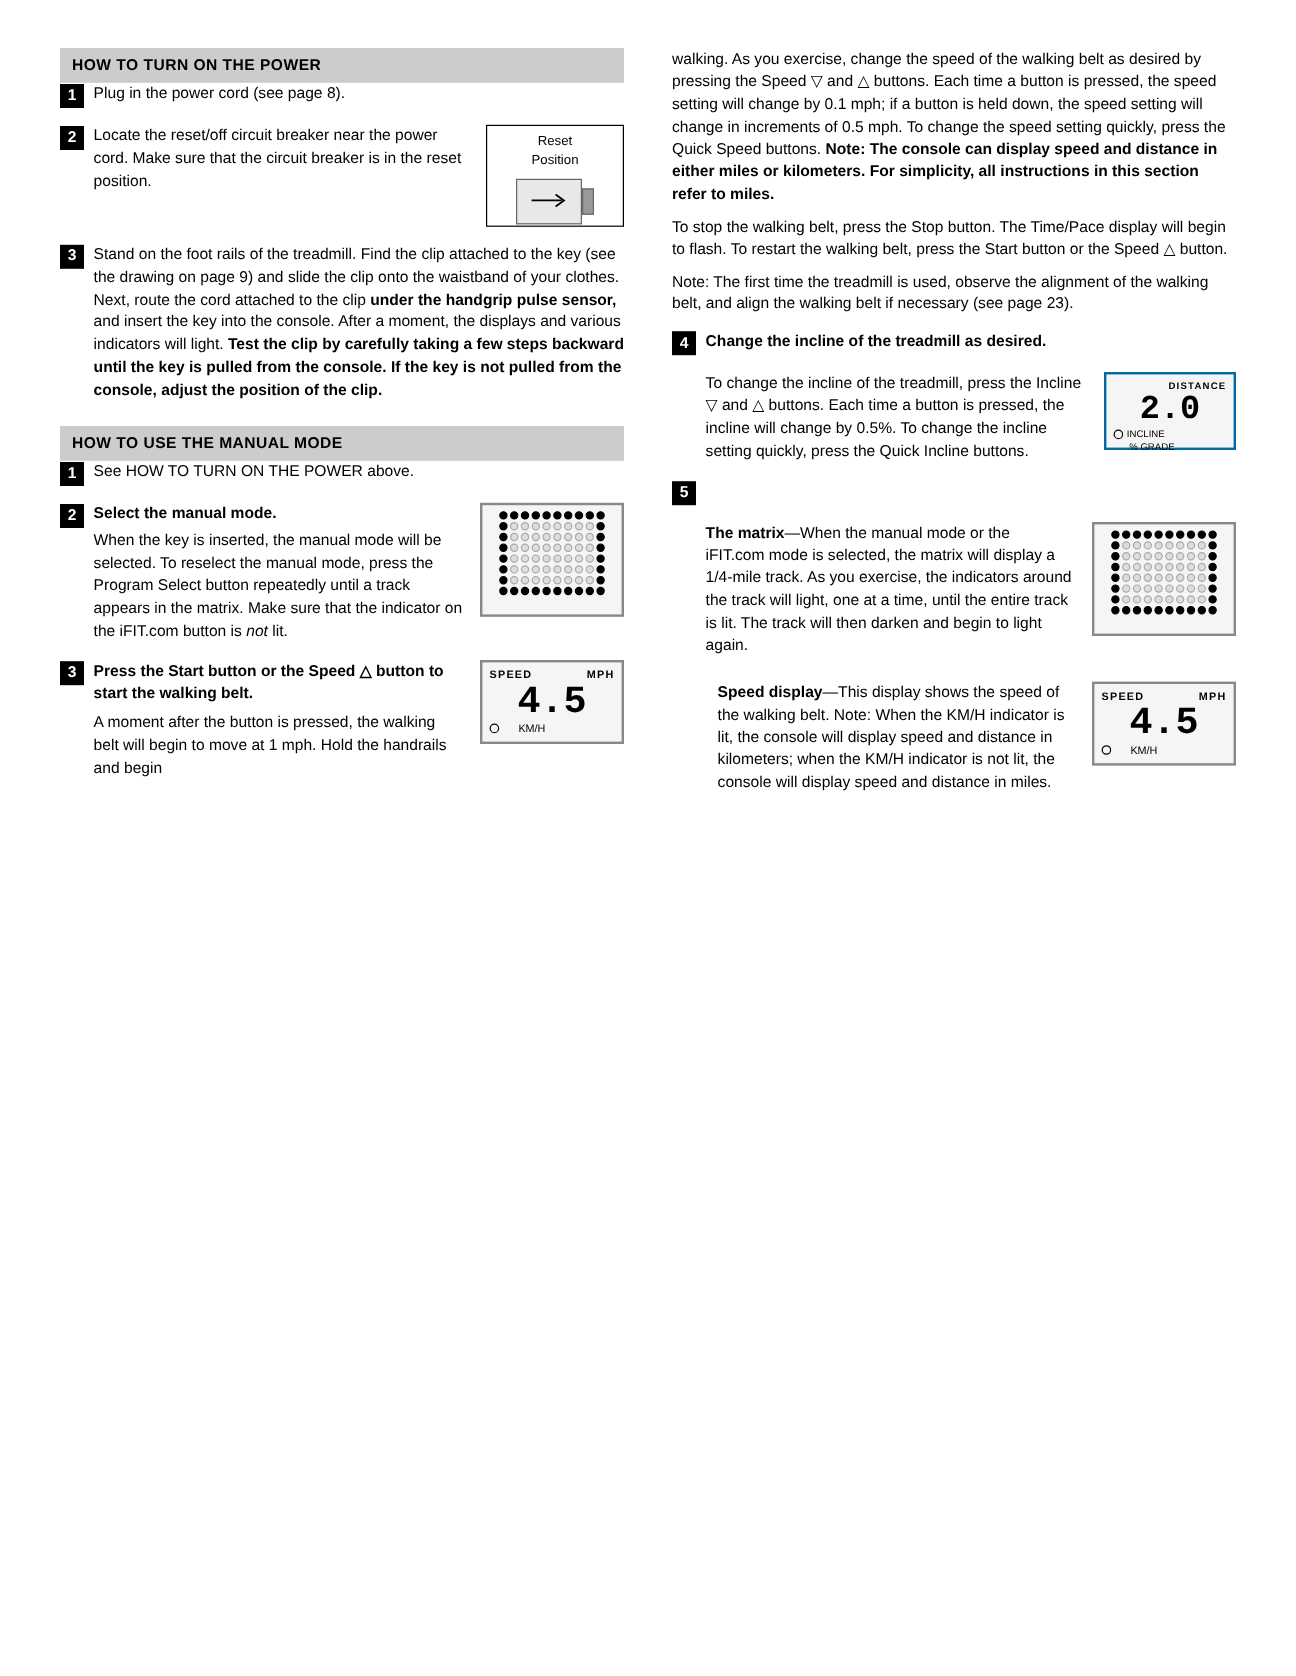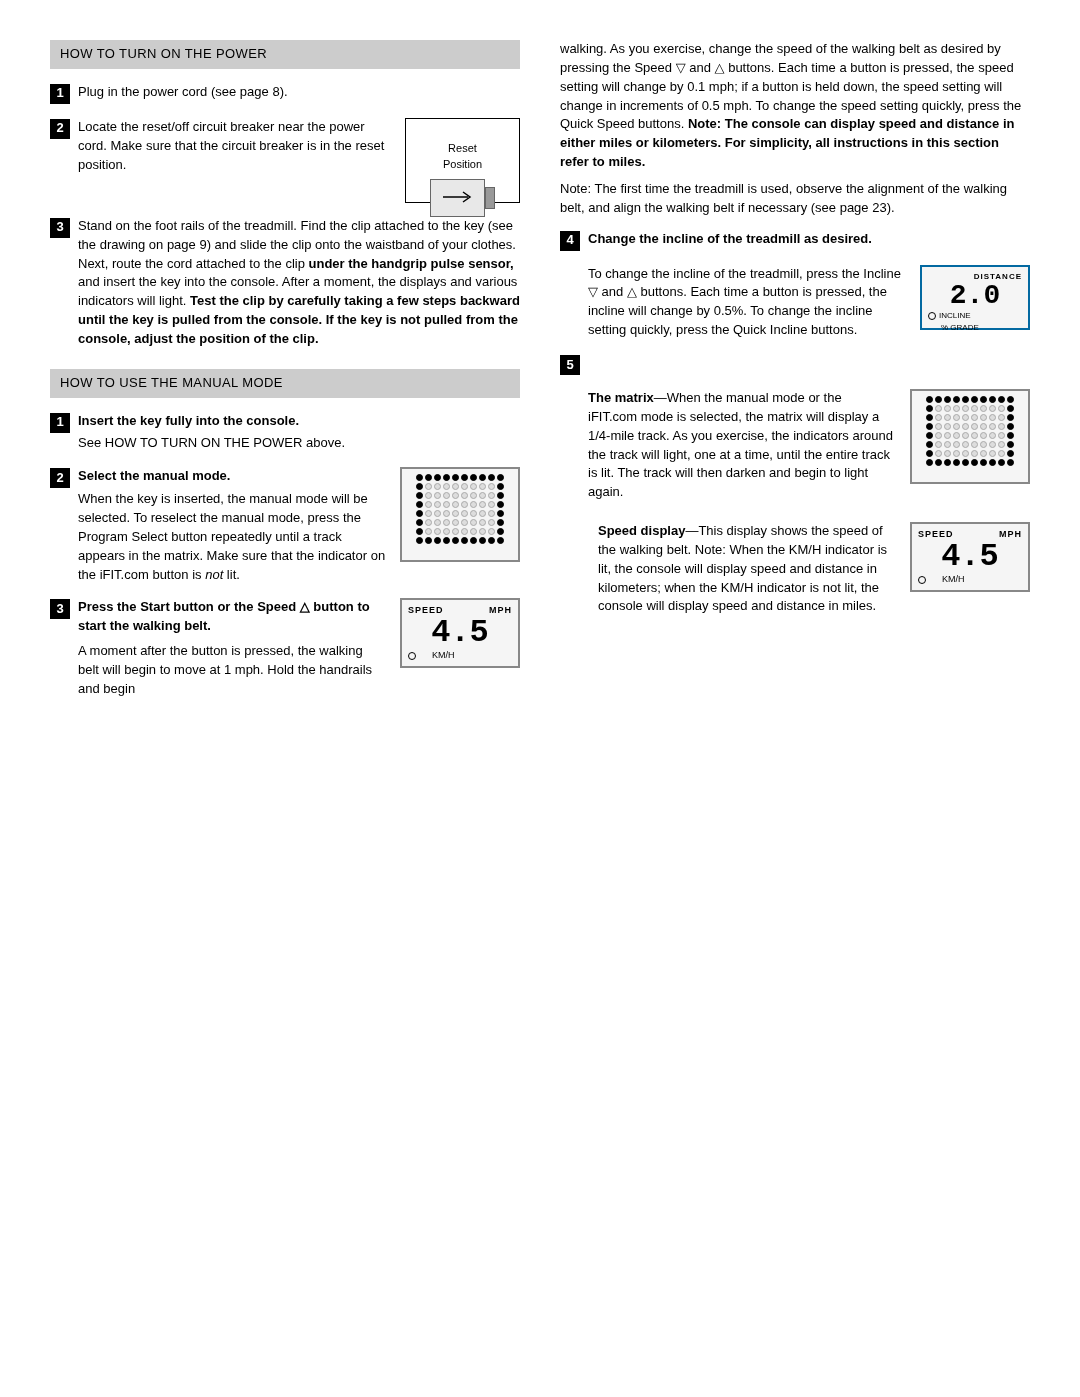--- a/index.html
+++ b/index.html
@@ -19,24 +19,23 @@
       display: grid;
       grid-template-columns: 1fr 1fr;
       grid-template-rows: auto;
       gap: 0 40px;
     }
     .left-col { grid-column: 1; }
     .right-col { grid-column: 2; }
 
     .section-header {
       background: #ccc;
-      font-weight: normal;
+      font-weight: bold;
       font-size: 13px;
       padding: 5px 10px;
-      margin-bottom: 14px;
       letter-spacing: 0.03em;
     }
 
     .step {
       display: flex;
       align-items: flex-start;
       margin-bottom: 14px;
       gap: 8px;
     }
     .step-number {
@@ -224,21 +223,21 @@
 
         <div class="step-with-image">
           <div class="step-left">
             <div class="step-number">2</div>
             <div class="step-content">
               <span>Locate the reset/off circuit breaker near the power cord. Make sure that the circuit breaker is in the reset position.</span>
             </div>
           </div>
           <div class="step-image">
 
-            <div style="border: 1.5px solid #000; width: 115px; height: 85px; display: flex; flex-direction: column; align-items: center; justify-content: center; background: #fff; padding: 22px;">
+            <div style="border: 1.5px solid #000; width: 115px; height: 85px; display: flex; flex-direction: column; align-items: center; justify-content: center; background: #fff; padding: 6px;">
               <div style="font-size: 11px; text-align: center; margin-bottom: 6px;">
                 <span>Reset<br>Position</span>
               </div>
               <div style="position: relative; width: 65px; height: 40px;">
 
                 <div style="width: 55px; height: 38px; border: 1.5px solid #666; background: #e8e8e8; position: absolute; left: 0; top: 0;"></div>
 
                 <div style="width: 10px; height: 22px; background: #999; border: 1px solid #666; position: absolute; right: 0; top: 8px;"></div>
 
                 <div style="position: absolute; left: 8px; top: 8px; width: 38px; height: 20px; display: flex; align-items: center; justify-content: center;">
@@ -259,21 +258,20 @@
           </div>
         </div>
       </div>
 
       <div>
         <div class="section-header">HOW TO USE THE MANUAL MODE</div>
 
         <div class="step">
           <div class="step-number">1</div>
           <div class="step-content">
-            <div class="step-title">Insert the key fully into the console.</div>
             <span>See HOW TO TURN ON THE POWER above.</span>
           </div>
         </div>
 
         <div class="step-with-image">
           <div class="step-left">
             <div class="step-number">2</div>
             <div class="step-content">
               <div class="step-title">Select the manual mode.</div>
               <span>When the key is inserted, the manual mode will be selected. To reselect the manual mode, press the Program Select button repeatedly until a track appears in the matrix. Make sure that the indicator on the iFIT.com button is </span><span class="italic">not</span><span> lit.</span>
@@ -407,20 +405,21 @@
           </div>
         </div>
 
       </div>
     </div>
 
     <div class="right-col">
 
       <div class="right-intro">
         <p><span>walking. As you exercise, change the speed of the walking belt as desired by pressing the Speed ▽ and △ buttons. Each time a button is pressed, the speed setting will change by 0.1 mph; if a button is held down, the speed setting will change in increments of 0.5 mph. To change the speed setting quickly, press the Quick Speed buttons. </span><span class="bold">Note: The console can display speed and distance in either miles or kilometers. For simplicity, all instructions in this section refer to miles.</span></p>
+        <p>To stop the walking belt, press the Stop button. The Time/Pace display will begin to flash. To restart the walking belt, press the Start button or the Speed △ button.</p>
         <p>Note: The first time the treadmill is used, observe the alignment of the walking belt, and align the walking belt if necessary (see page 23).</p>
       </div>
 
       <div style="margin-bottom: 14px;">
         <div class="step">
           <div class="step-number">4</div>
           <div class="step-content">
             <span class="bold">Change the incline of the treadmill as desired.</span>
           </div>
         </div>

